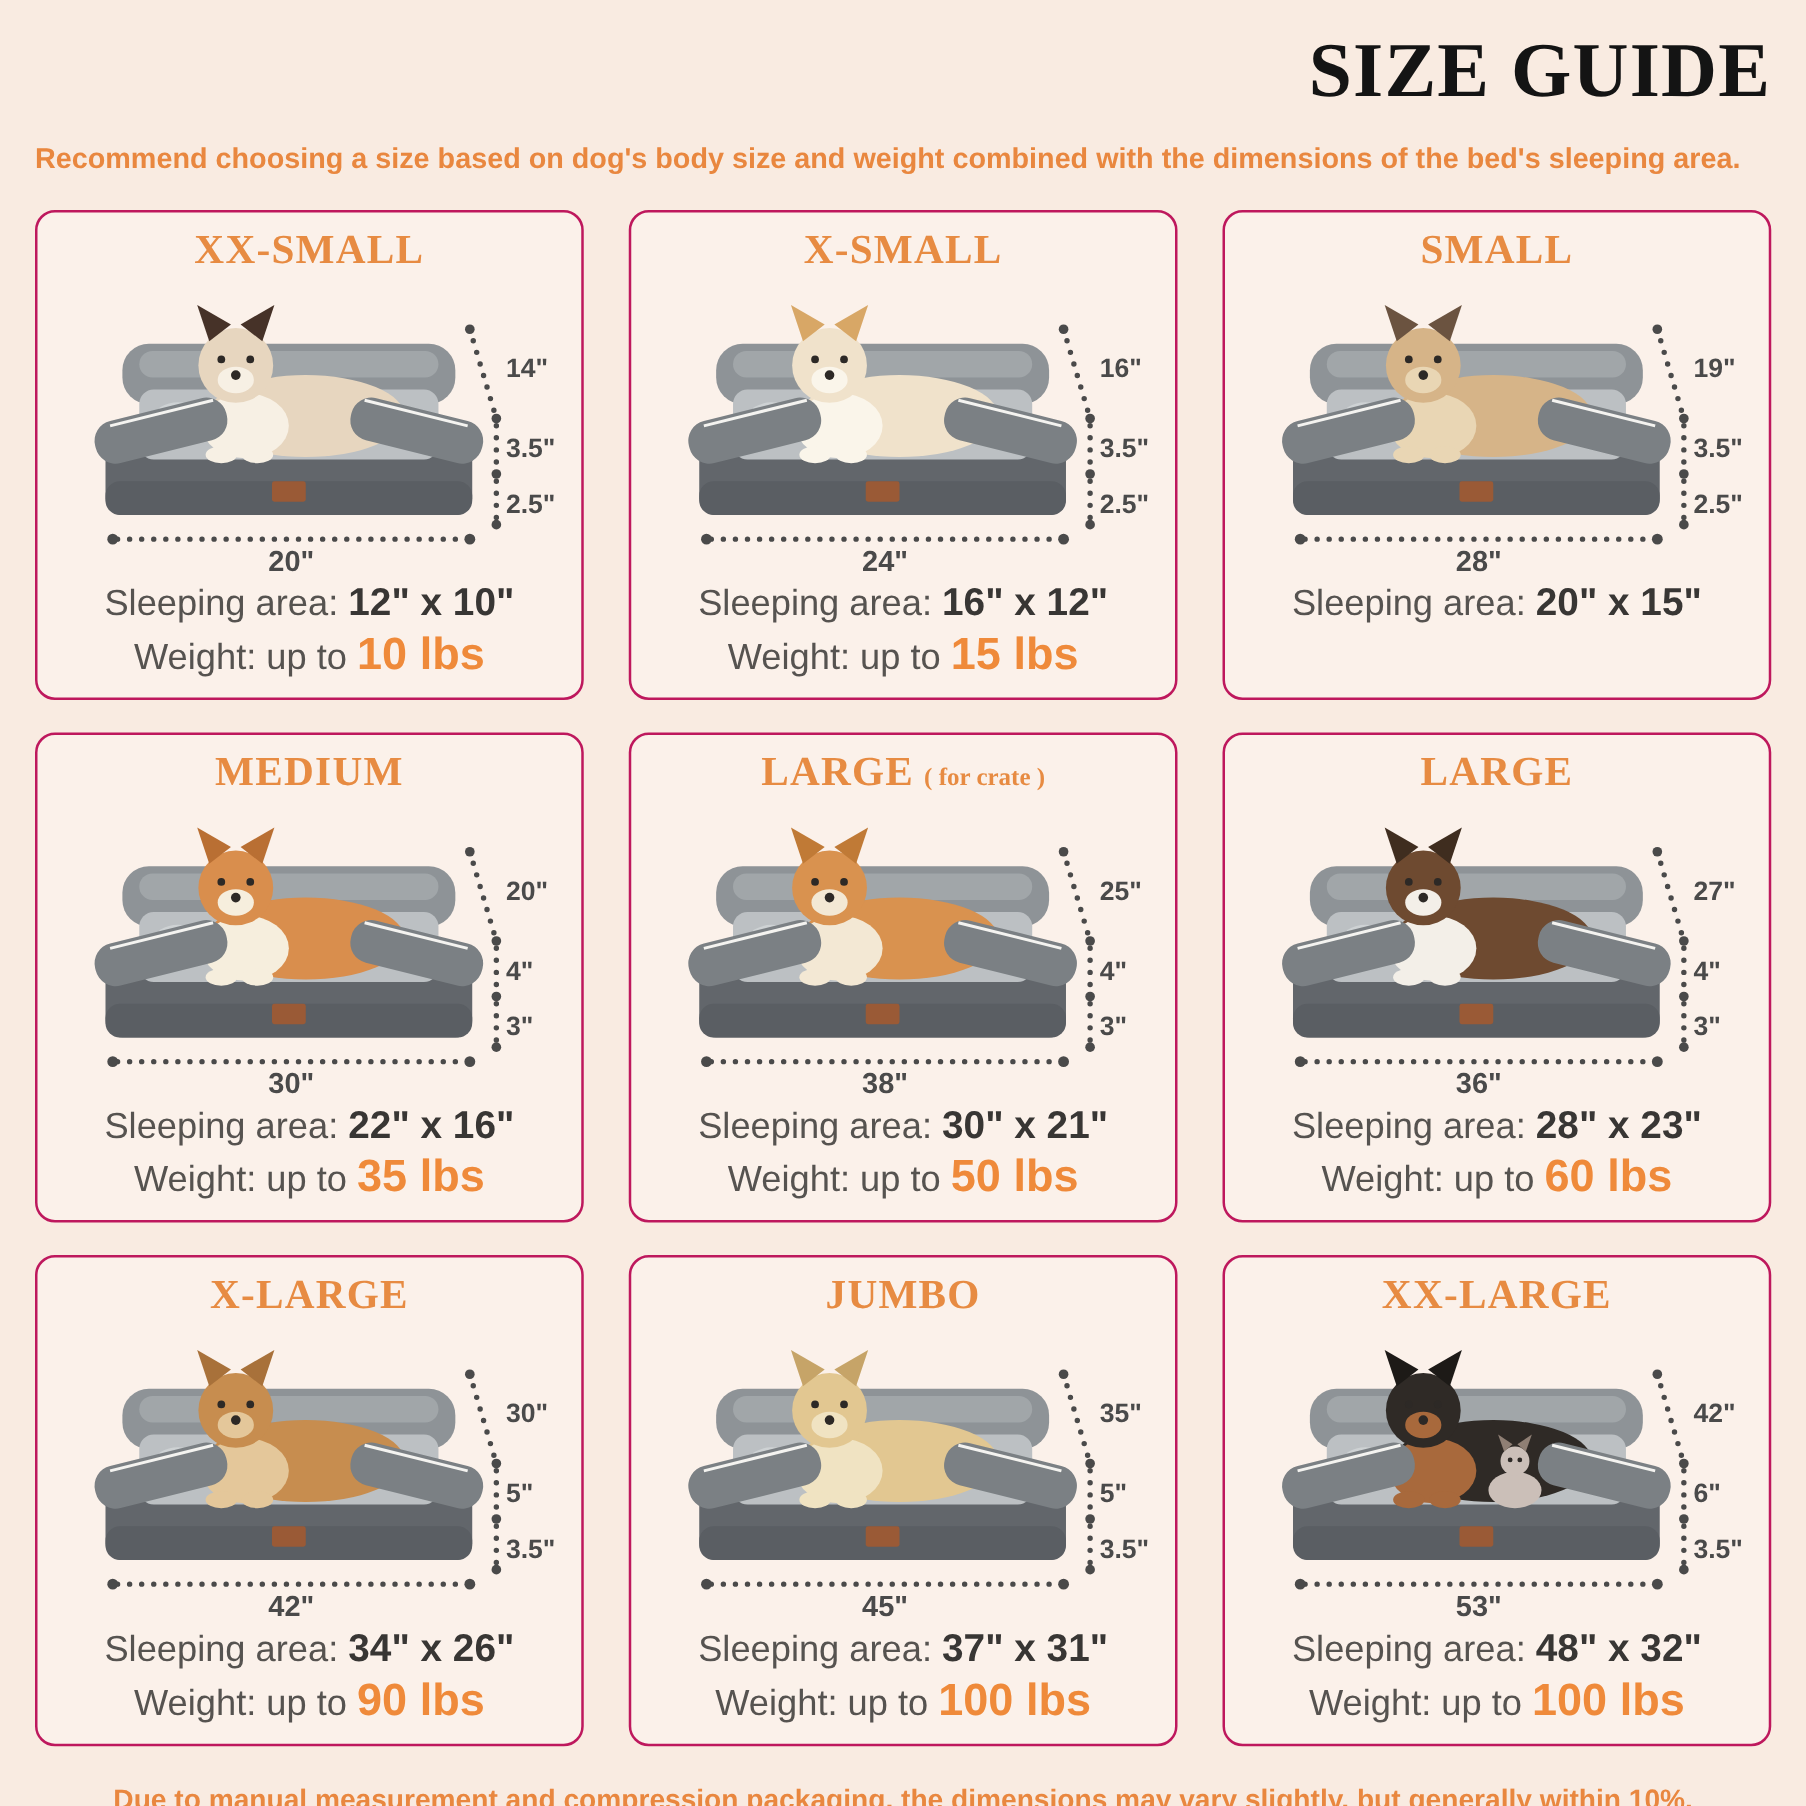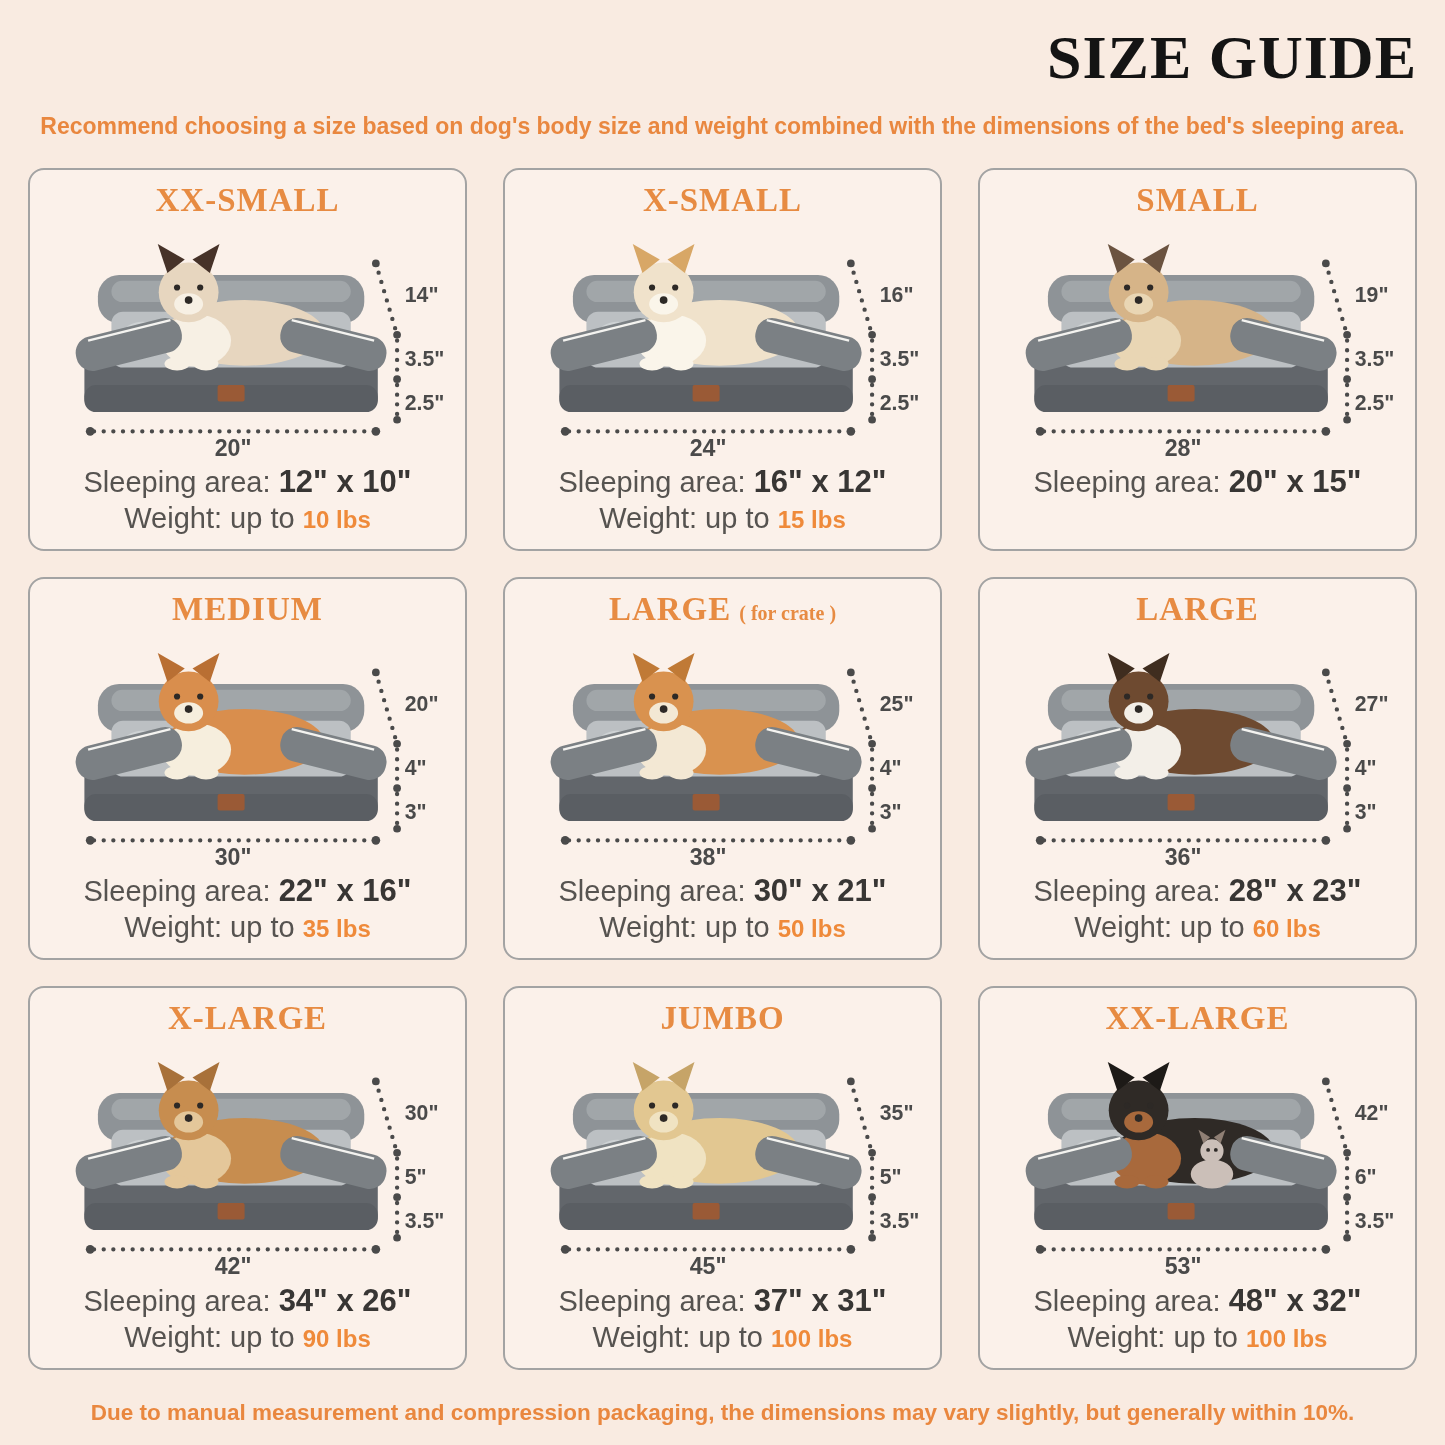--- a/index.html
+++ b/index.html
@@ -13,35 +13,34 @@
   .main-title{
     text-align:right;
     font-family:"Liberation Serif","DejaVu Serif",serif;
     font-weight:bold;
     font-size:62px;
     letter-spacing:1px;
     color:#141414;
     margin:8px 0 20px;
   }
   .subtitle{
-    text-align:center;
     color:#e9873f;
     font-weight:bold;
     font-size:23px;
     margin:0 0 28px;
   }
   .grid{
     display:grid;
     grid-template-columns:repeat(3,1fr);
     column-gap:36px;
     row-gap:26px;
   }
   .card{
     background:#fbf1ea;
-    border:2px solid #a3a3a3;
+    border:2px solid #be185d;
     border-radius:16px;
     padding:6px 10px 12px;
   }
   .card-title{
     text-align:center;
     font-family:"Liberation Serif","DejaVu Serif",serif;
     font-weight:bold;
     color:#e78b42;
     font-size:33px;
     letter-spacing:1px;
@@ -76,21 +75,21 @@
     margin:2px 0;
     white-space:nowrap;
   }
   .spec .val{
     color:#383634;
     font-weight:bold;
     font-size:31px;
   }
   .spec .val.orange{
     color:#ef8a3a;
-    font-size:24px;
+    font-size:36px;
   }
   .footer{
     text-align:center;
     color:#e9873f;
     font-weight:bold;
     font-size:22.5px;
     margin:30px 0 0;
   }
   
   .pet-body{fill:var(--pb,#c78d4f);}

